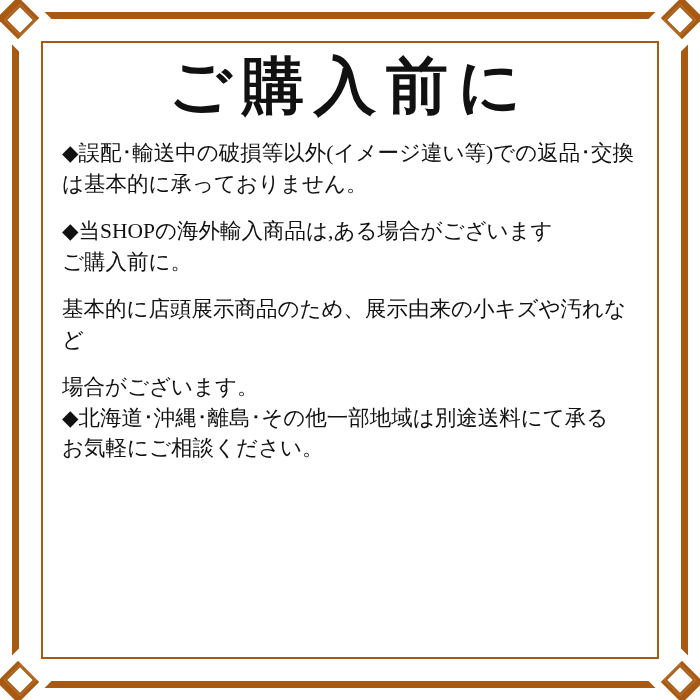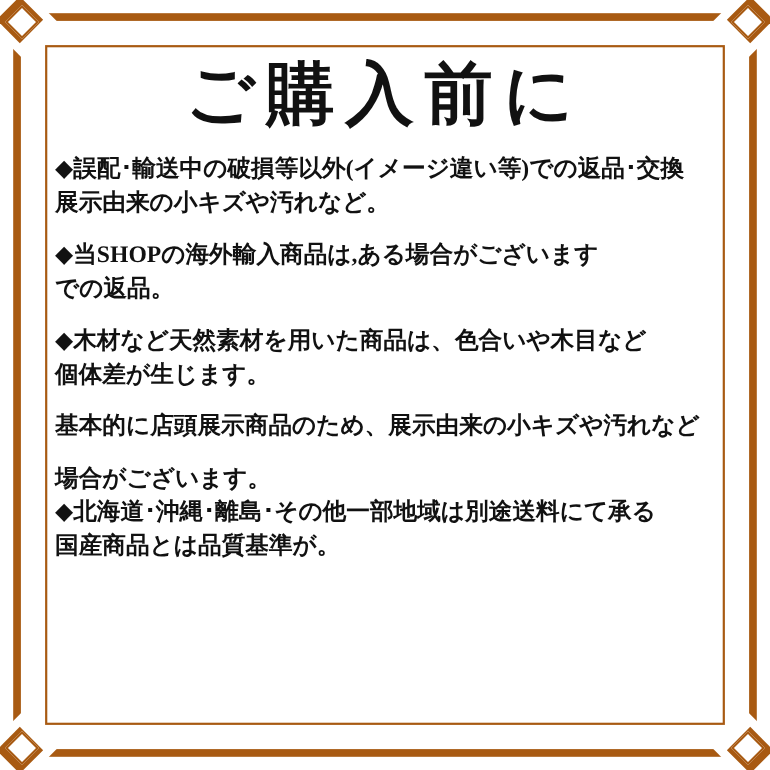--- a/index.html
+++ b/index.html
@@ -90,22 +90,21 @@
     font-weight: 700;
     color: #111111;
     letter-spacing: 10px;
     margin: 18px 0 6px 0;
     font-family: "Liberation Serif", "DejaVu Serif", serif;
     white-space: nowrap;
   }
 
   .notes {
     margin-top: 18px;
-    padding: 0 8px;
-    font-weight: bold;
+    padding: 0 20px;
   }
   .note {
     color: #111111;
     font-size: 21.5px;
     line-height: 1.42;
     margin-bottom: 17px;
     text-indent: 0;
     font-family: "Liberation Serif", "DejaVu Serif", serif;
   }
   .note:last-child { margin-bottom: 0; }
@@ -134,38 +133,34 @@
   <div class="diamond small d2-bl"></div>
   <div class="diamond small d2-br"></div>
 
   <div class="content">
     <div class="title">ご購入前に</div>
 
     <div class="notes">
 
       <div class="note">
         <span class="line">◆誤配･輸送中の破損等以外(イメージ違い等)での返品･交換</span>
-        <span class="line">展示由来の小キズや汚れなど。</span>
+        <span class="line">は基本的に承っておりません。</span>
       </div>
 
       <div class="note">
         <span class="line">◆当SHOPの海外輸入商品は,ある場合がございます</span>
-        <span class="line">での返品。</span>
+        <span class="line">ご購入前に。</span>
       </div>
 
-      <div class="note">
-        <span class="line">◆木材など天然素材を用いた商品は、色合いや木目など</span>
-        <span class="line">個体差が生じます。</span>
-      </div>
 
       <div class="note">
         <span class="line">基本的に店頭展示商品のため、展示由来の小キズや汚れなど</span>
       </div>
 
       <div class="note">
         <span class="line">場合がございます。</span>
         <span class="line">◆北海道･沖縄･離島･その他一部地域は別途送料にて承る</span>
-        <span class="line">国産商品とは品質基準が。</span>
+        <span class="line">お気軽にご相談ください。</span>
       </div>
 
     </div>
   </div>
 </div>
 
 </body></html>

